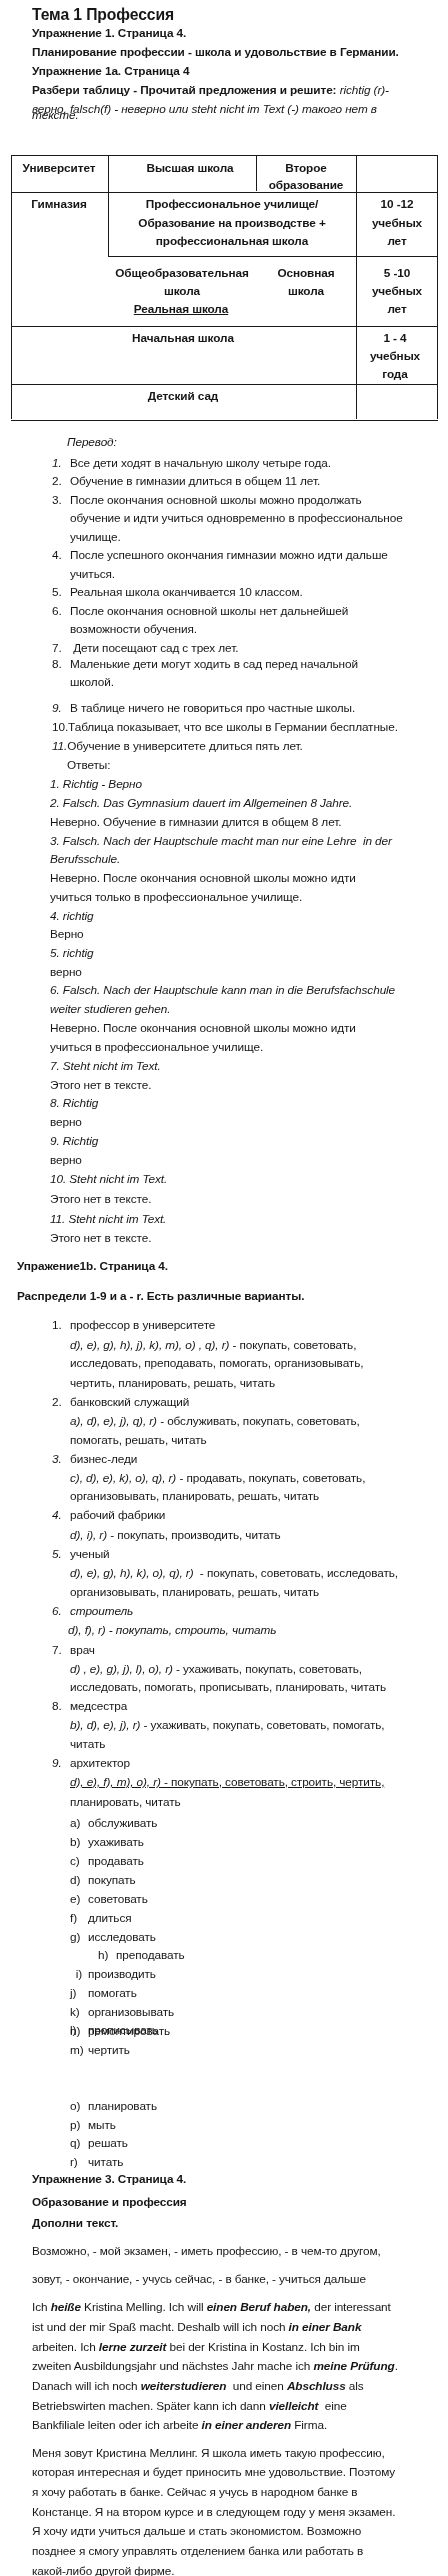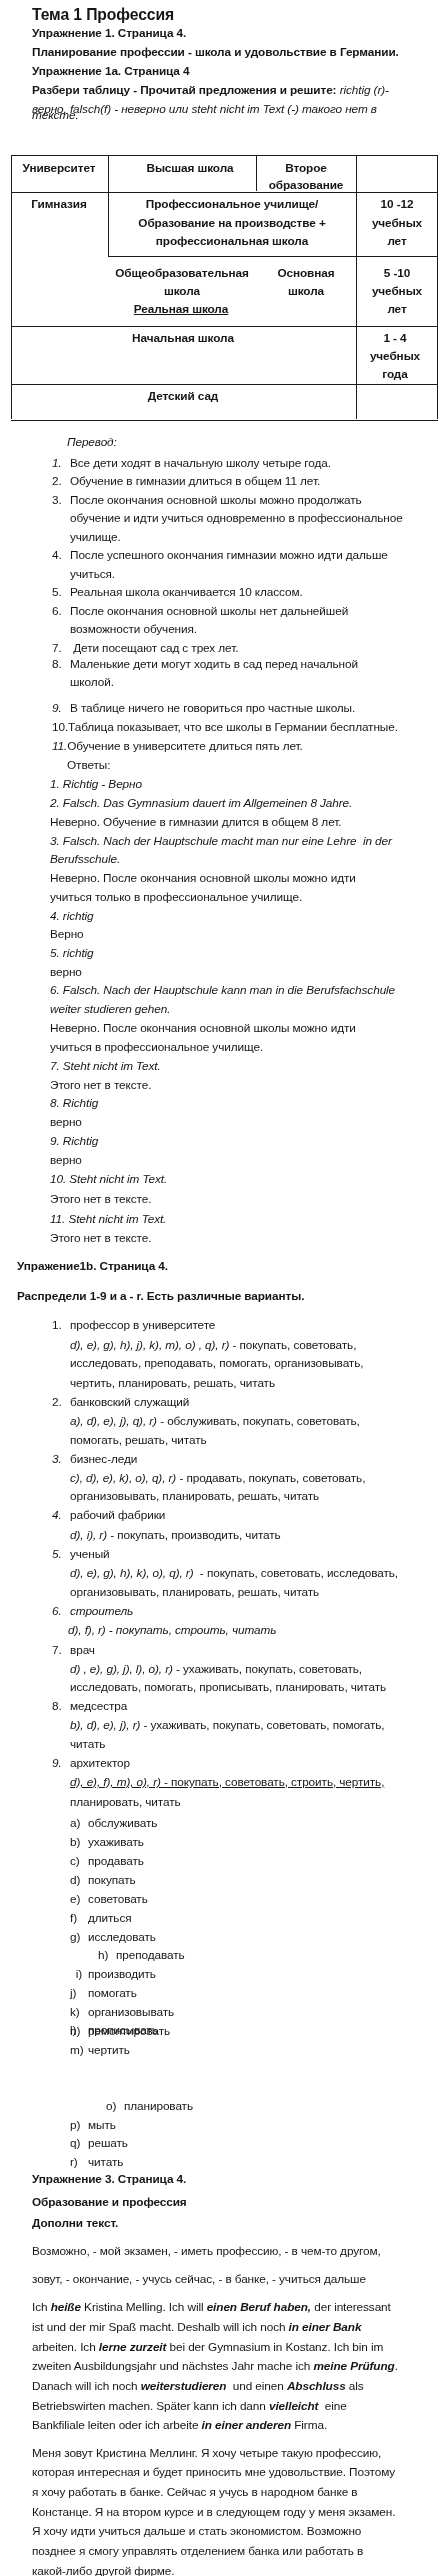--- a/index.html
+++ b/index.html
@@ -106,37 +106,37 @@
       <div class="ln" style="left: 70px; top: 1892px;"><span class="num">e)</span><span>советовать</span></div>
       <div class="ln" style="left: 70px; top: 1911px;"><span class="num">f)</span><span>длиться</span></div>
       <div class="ln" style="left: 70px; top: 1930px;"><span class="num">g)</span><span>исследовать</span></div>
       <div class="ln" style="left: 70px; top: 1948px; margin-left: 28px;"><span class="num">h)</span><span>преподавать</span></div>
       <div class="ln" style="left: 70px; top: 1967px; text-align: center;"><span class="num">i)</span><span>производить</span></div>
       <div class="ln" style="left: 70px; top: 1986px;"><span class="num">j)</span><span>помогать</span></div>
       <div class="ln" style="left: 70px; top: 2005px;"><span class="num">k)</span><span>организовывать</span></div>
       <div class="ln" style="left: 70px; top: 2023px;"><span class="num">l)</span><span>прописывать</span></div>
       <div class="ln" style="left: 70px; top: 2043px;"><span class="num">m)</span><span>чертить</span></div>
       <div class="ln" style="left: 70px; top: 1995px; margin-top: 29px;"><span class="num">n)</span><span>ремонтировать</span></div>
-      <div class="ln" style="left: 70px; top: 2099px; margin-left: 36px;"><span class="num">o)</span><span>планировать</span></div>
+      <div class="ln" style="left: 70px; top: 2099px;"><span class="num">o)</span><span>планировать</span></div>
       <div class="ln" style="left: 70px; top: 2118px;"><span class="num">p)</span><span>мыть</span></div>
       <div class="ln" style="left: 70px; top: 2136px;"><span class="num">q)</span><span>решать</span></div>
       <div class="ln" style="left: 70px; top: 2155px;"><span class="num">r)</span><span>читать</span></div>
       <div class="ln" style="left: 32px; top: 2172px;"><span class="b">Упражнение 3. Страница 4.</span></div>
       <div class="ln" style="left: 32px; top: 2195px;"><span class="b">Образование и профессия</span></div>
       <div class="ln" style="left: 32px; top: 2216px;"><span class="b">Дополни текст.</span></div>
       <div class="ln" style="left: 32px; top: 2244px;"><span>Возможно, - мой экзамен, - иметь профессию, - в чем-то другом,</span></div>
       <div class="ln" style="left: 32px; top: 2272px;"><span>зовут, - окончание, - учусь сейчас, - в банке, - учиться дальше</span></div>
       <div class="ln" style="left: 32px; top: 2300px;"><span>Ich </span><span class="b i">heiße</span><span> Kristina Melling. Ich will </span><span class="b i">einen Beruf haben,</span><span> der interessant</span></div>
       <div class="ln" style="left: 32px; top: 2320px;"><span>ist und der mir Spaß macht. Deshalb will ich noch </span><span class="b i">in einer Bank</span></div>
-      <div class="ln" style="left: 32px; top: 2340px;"><span>arbeiten. Ich </span><span class="b i">lerne zurzeit</span><span> bei der Gymnasium in Kostanz. Ich bin im</span></div>
+      <div class="ln" style="left: 32px; top: 2340px;"><span>arbeiten. Ich </span><span class="b i">lerne zurzeit</span><span> bei der Kristina in Kostanz. Ich bin im</span></div>
       <div class="ln" style="left: 32px; top: 2359px;"><span>zweiten Ausbildungsjahr und nächstes Jahr mache ich </span><span class="b i">meine Prüfung</span><span>.</span></div>
       <div class="ln" style="left: 32px; top: 2379px;"><span>Danach will ich noch </span><span class="b i">weiterstudieren</span><span>  und einen </span><span class="b i">Abschluss</span><span> als</span></div>
       <div class="ln" style="left: 32px; top: 2399px;"><span>Betriebswirten machen. Später kann ich dann </span><span class="b i">vielleicht</span><span>  eine</span></div>
       <div class="ln" style="left: 32px; top: 2418px;"><span>Bankfiliale leiten oder ich arbeite </span><span class="b i">in einer anderen</span><span> Firma.</span></div>
-      <div class="ln" style="left: 32px; top: 2446px;"><span>Меня зовут Кристина Меллинг. Я хочу четыре такую профессию,</span></div>
+      <div class="ln" style="left: 32px; top: 2446px;"><span>Меня зовут Кристина Меллинг. Я школа иметь такую профессию,</span></div>
       <div class="ln" style="left: 32px; top: 2465px;"><span>которая интересная и будет приносить мне удовольствие. Поэтому</span></div>
       <div class="ln" style="left: 32px; top: 2485px;"><span>я хочу работать в банке. Сейчас я учусь в народном банке в</span></div>
       <div class="ln" style="left: 32px; top: 2505px;"><span>Констанце. Я на втором курсе и в следующем году у меня экзамен.</span></div>
       <div class="ln" style="left: 32px; top: 2524px;"><span>Я хочу идти учиться дальше и стать экономистом. Возможно</span></div>
       <div class="ln" style="left: 32px; top: 2544px;"><span>позднее я смогу управлять отделением банка или работать в</span></div>
       <div class="ln" style="left: 32px; top: 2564px;"><span>какой-либо другой фирме.</span></div>
     </div>
   <div id="tbl">
       <div class="bline" style="left: 11.2px; top: 155px; width: 427px; height: 1.1px;"></div>
       <div class="bline" style="left: 11.2px; top: 192px; width: 427px; height: 1.1px;"></div>

